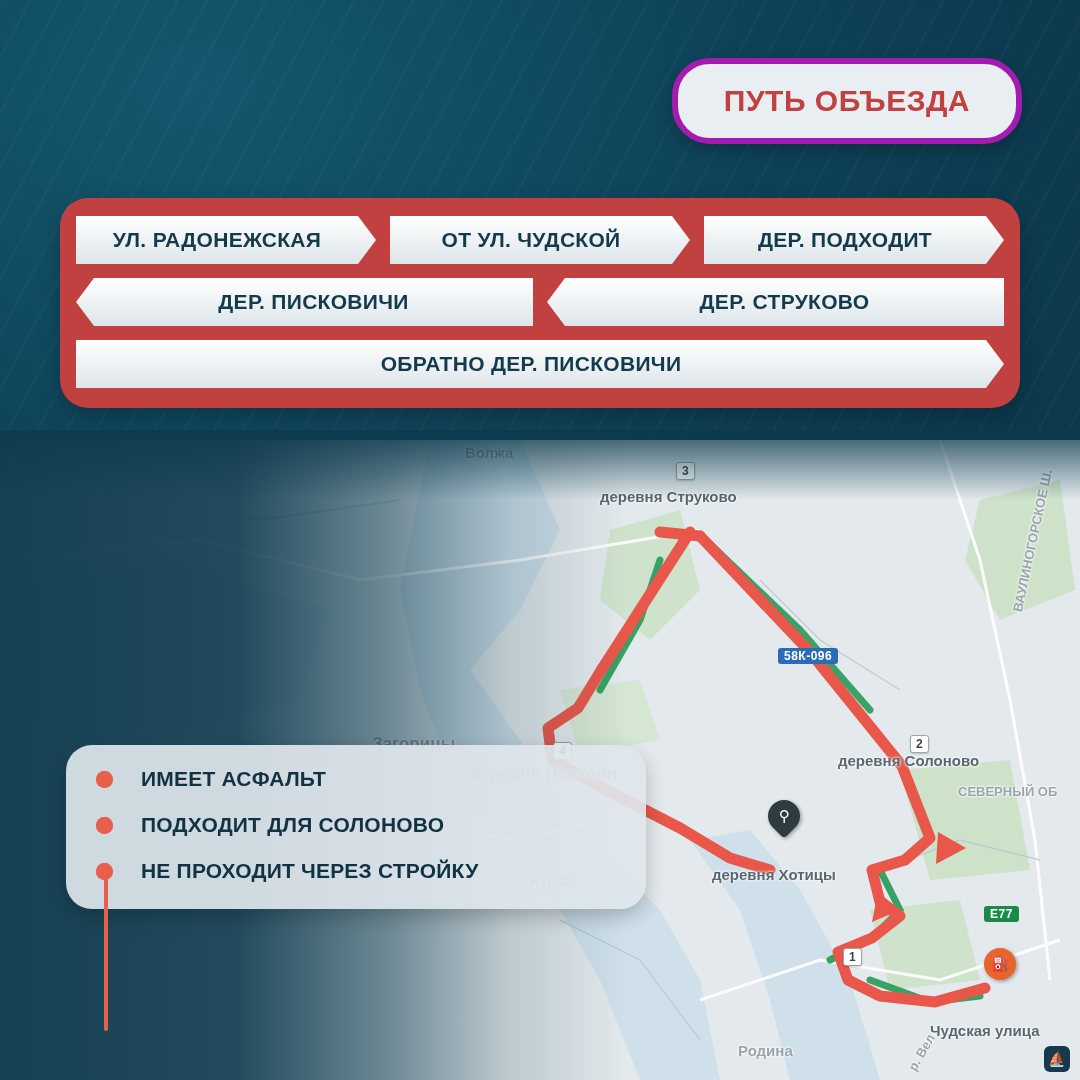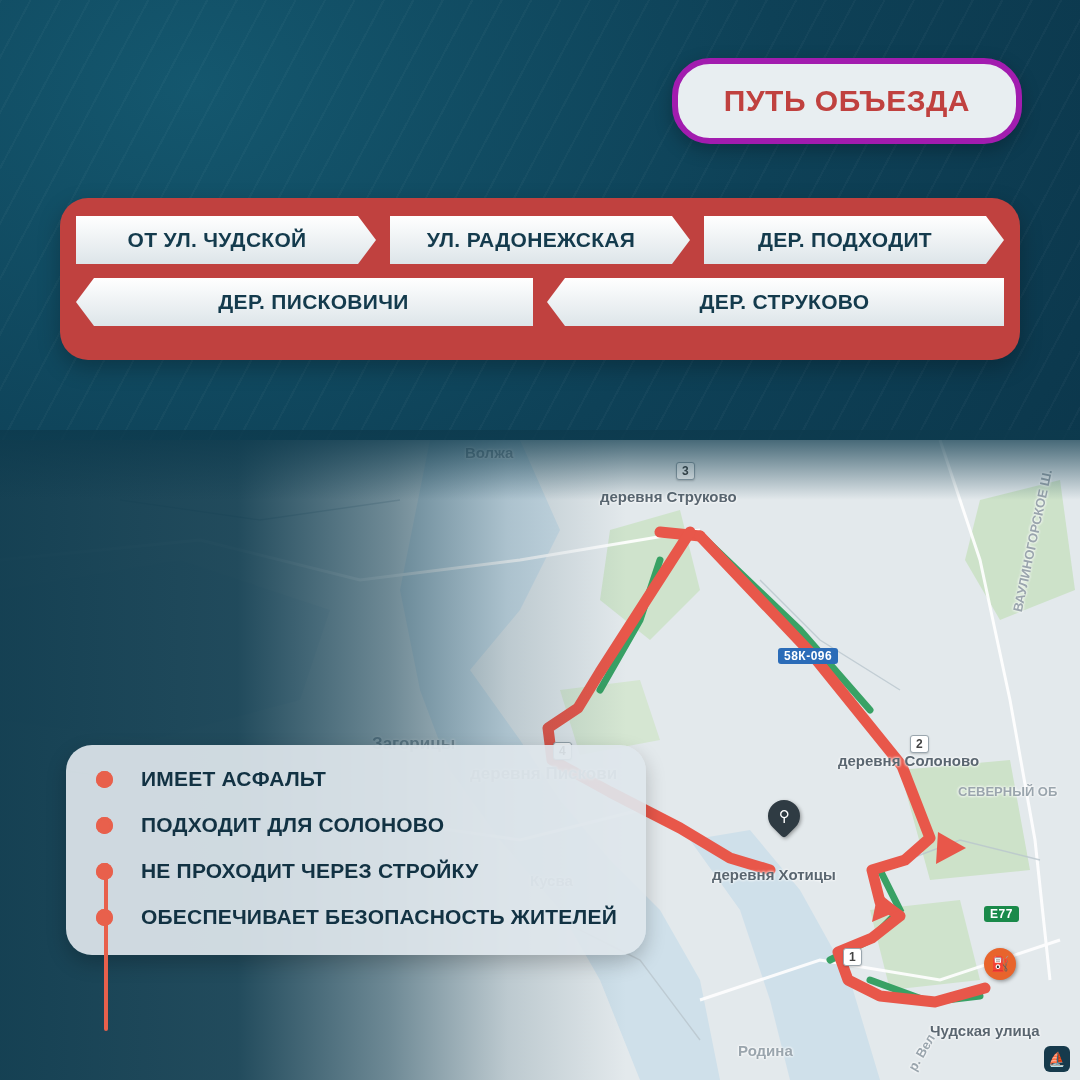--- a/index.html
+++ b/index.html
@@ -255,43 +255,42 @@
 </div>
 <div id="map-fade"></div>
 <div id="map-fade-top"></div>
 
 <div id="title-pill">
   <div class="t">ПУТЬ ОБЪЕЗДА</div>
 </div>
 
 <div id="route-box">
   <div class="rowline">
+    <div class="chip r">УЛ. РАДОНЕЖСКАЯ</div>
     <div class="chip r">ОТ УЛ. ЧУДСКОЙ</div>
-    <div class="chip r">УЛ. РАДОНЕЖСКАЯ</div>
     <div class="chip r">ДЕР. ПОДХОДИТ</div>
   </div>
   <div class="rowline">
     <div class="chip l">ДЕР. ПИСКОВИЧИ</div>
     <div class="chip l">ДЕР. СТРУКОВО</div>
+  </div>
+  <div class="rowline last">
+    <div class="chip full">ОБРАТНО ДЕР. ПИСКОВИЧИ</div>
   </div>
 </div>
 
 <div id="facts">
   <div class="spine"></div>
   <div class="fact">
     <div class="dot"></div>
     <div class="txt">ИМЕЕТ АСФАЛЬТ</div>
   </div>
   <div class="fact">
     <div class="dot"></div>
     <div class="txt">ПОДХОДИТ ДЛЯ СОЛОНОВО</div>
   </div>
   <div class="fact">
     <div class="dot"></div>
     <div class="txt">НЕ ПРОХОДИТ ЧЕРЕЗ СТРОЙКУ</div>
   </div>
-  <div class="fact">
-    <div class="dot"></div>
-    <div class="txt">ОБЕСПЕЧИВАЕТ БЕЗОПАСНОСТЬ ЖИТЕЛЕЙ</div>
-  </div>
 </div>
 
 <div id="logo">⛵</div>
 
 </body></html>

